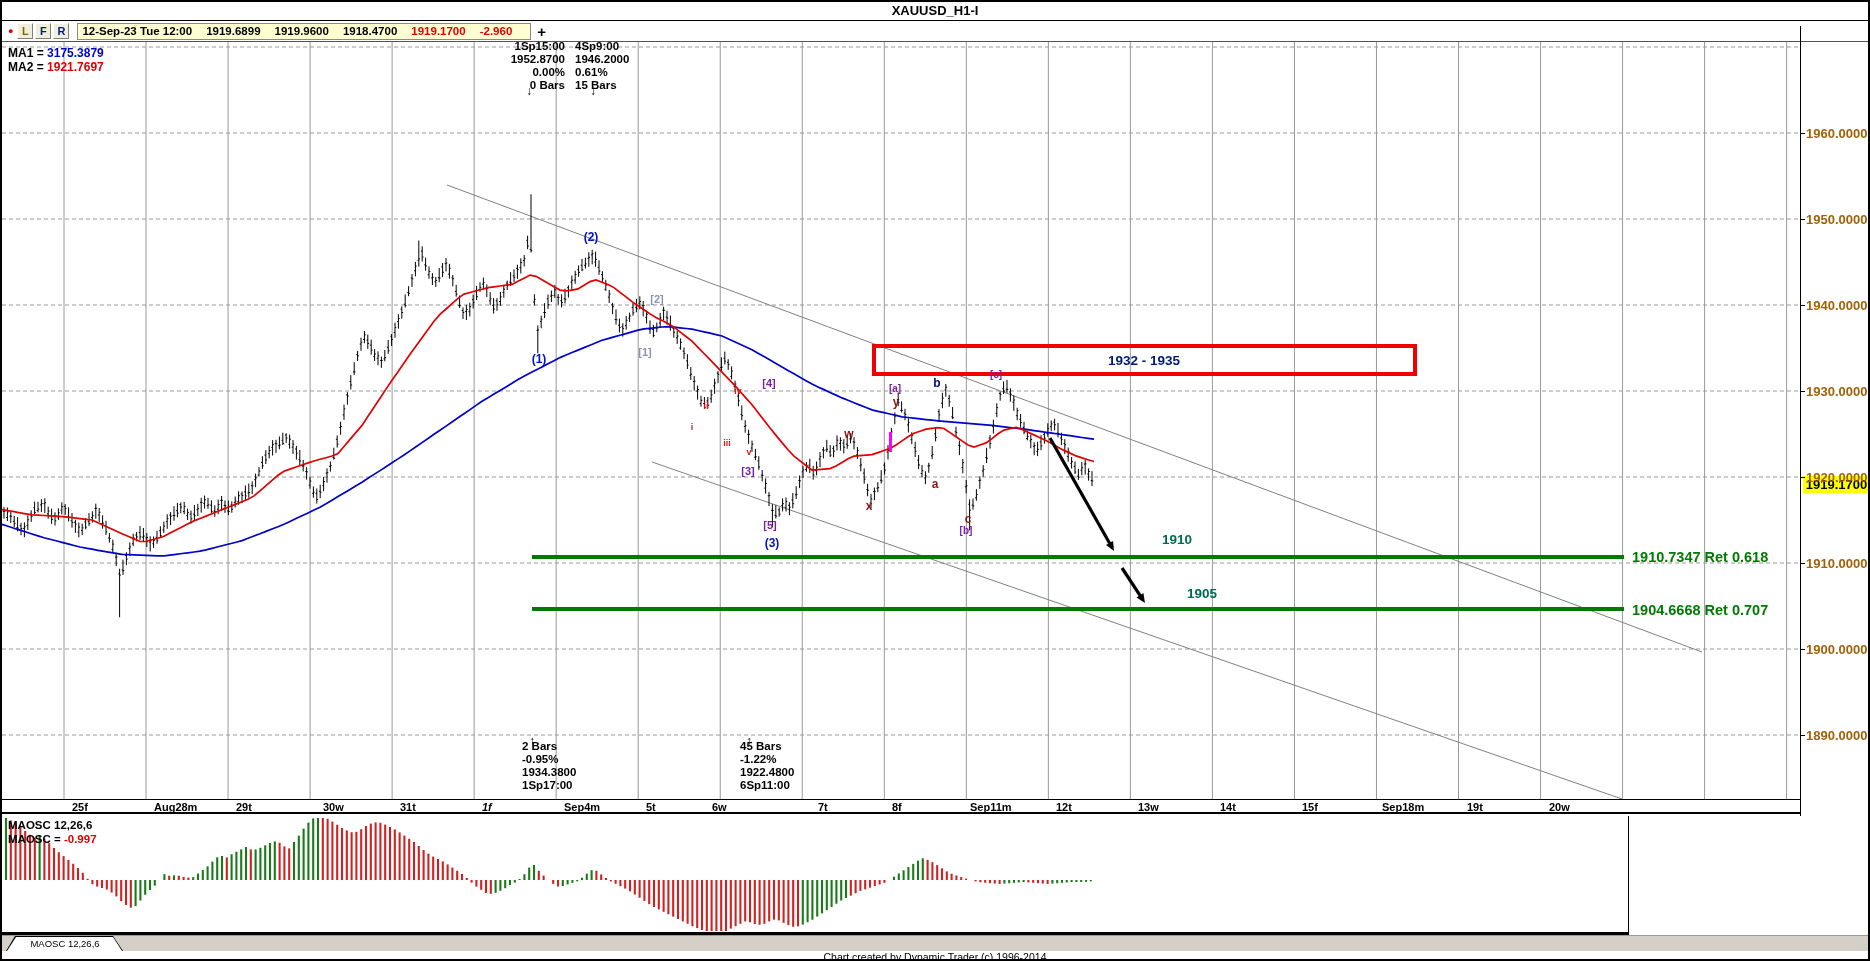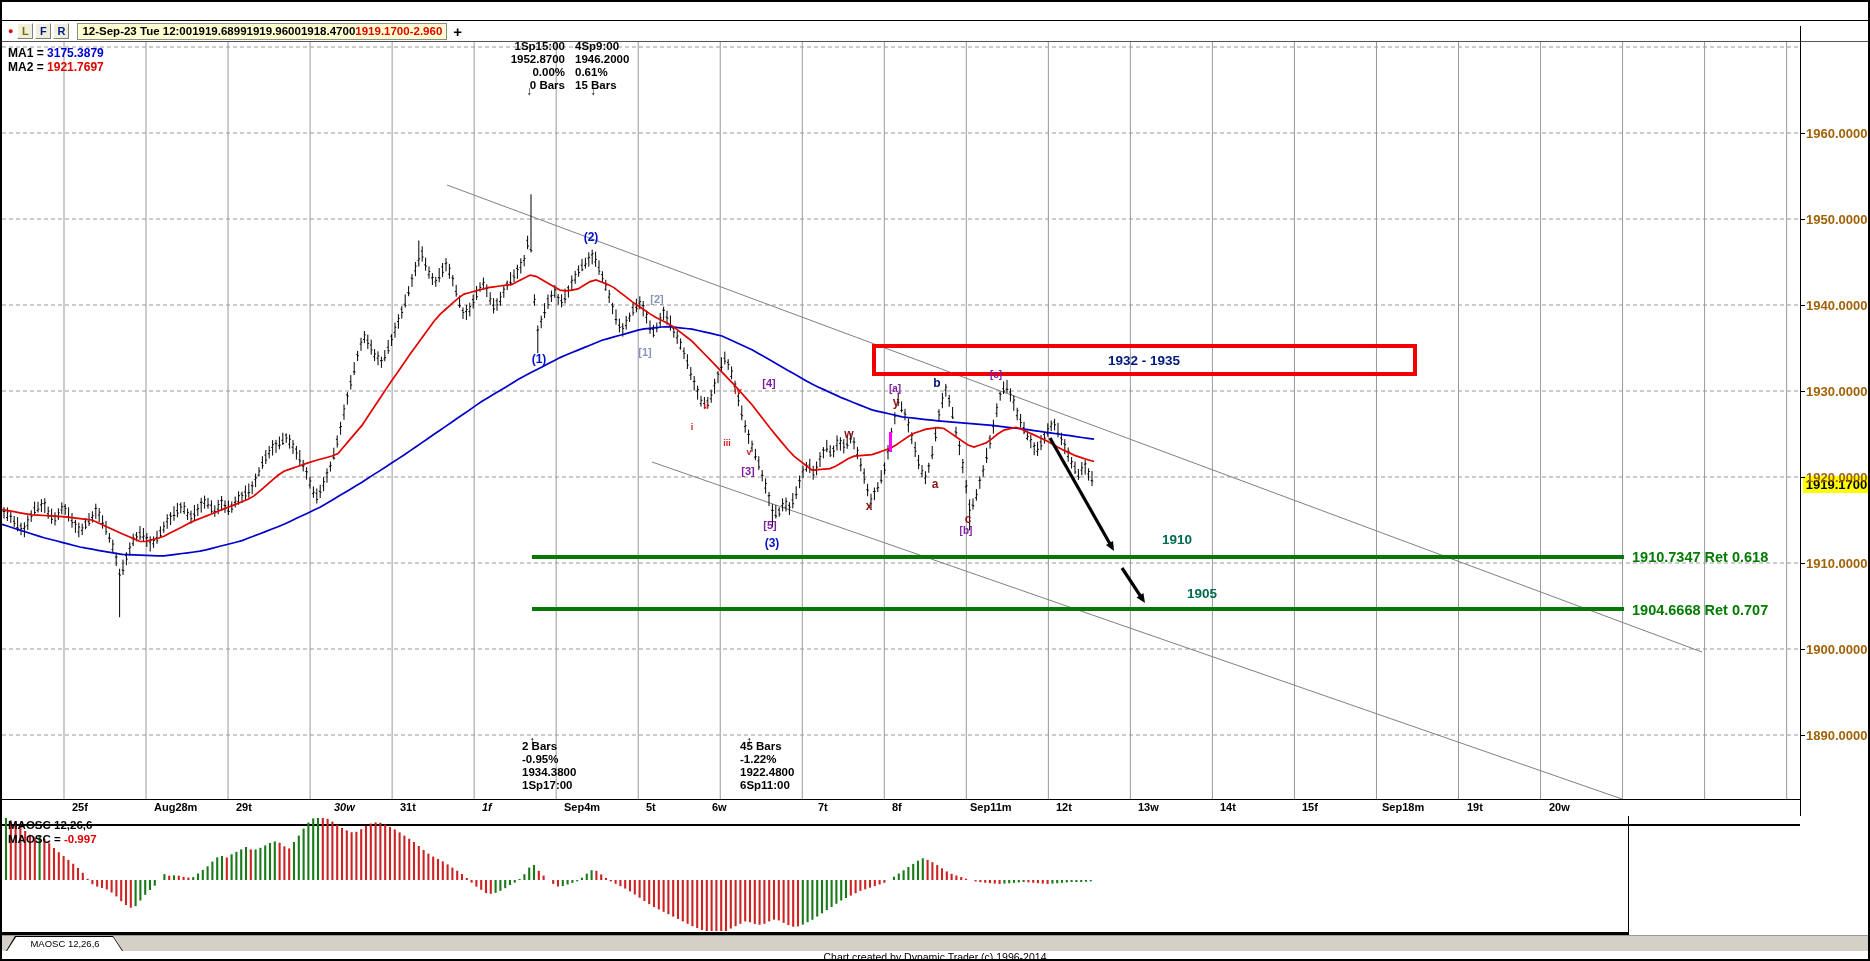--- a/index.html
+++ b/index.html
@@ -12,57 +12,58 @@
   
   #toolbar{position:absolute;left:0;top:18px;width:100%;height:22px;background:#fff;
     border-top:1px solid #000;border-bottom:1px solid #555;display:flex;align-items:center;}
   .tb-dot{color:#e00000;font-size:9px;margin:0 4px 0 6px;}
   .tb-btn{width:16px;height:16px;margin-right:2px;background:#efefdc;border:1px solid #808080;
     border-top-color:#fff;border-left-color:#fff;font-size:11px;font-weight:bold;text-align:center;line-height:14px;}
   .tb-btn.l{color:#7a6a00;}
   .tb-btn.f,.tb-btn.r{color:#001a8a;}
   #quote-field{margin-left:6px;height:17px;background:#ffffd2;border:1px solid #8a8a8a;
     display:flex;align-items:center;font-size:11.5px;font-weight:bold;padding:0 4px;white-space:nowrap;}
-  #quote-field span{}
+  #quote-field span{margin-right:14px;}
   #quote-field .red{color:#e00000;}
   .tb-plus{font-size:15px;font-weight:bold;color:#000;margin-left:6px;}
   
   #chart-wrap{position:absolute;left:0;top:40px;width:1798px;height:757px;}
   svg{font-family:"Liberation Sans",sans-serif;}
   
   #ma-legend{position:absolute;left:6px;top:44px;font-size:12px;font-weight:bold;line-height:14px;}
   #ma-legend .v1{color:#0000cc;} #ma-legend .v2{color:#e00000;}
   
   #y-axis{position:absolute;left:1798px;top:24px;width:70px;height:790px;border-left:1px solid #000;}
   .y-lab{position:absolute;left:5px;font-size:13px;font-weight:bold;color:#a16207;}
   .y-tick{position:absolute;left:0;width:4px;height:1px;background:#000;}
   #price-tag{position:absolute;left:2px;width:67px;height:17px;background:#ffff00;color:#000;
     font-size:13px;font-weight:bold;text-align:center;line-height:17px;}
   
-  #x-axis{position:absolute;left:0;top:797px;width:1798px;height:27px;border-top:1px solid #000;border-bottom:2px solid #000;}
+  #x-axis{position:absolute;left:0;top:797px;width:1798px;height:15px;border-top:1px solid #000;border-bottom:2px solid #000;}
   .x-lab{position:absolute;top:1px;font-size:11px;font-weight:bold;color:#000;white-space:nowrap;}
   
   #osc-wrap{position:absolute;left:0;top:814px;width:1627px;height:119px;border-right:1.5px solid #000;border-bottom:3px solid #000;}
   #osc-labels{position:absolute;left:6px;top:3px;font-size:11.5px;font-weight:bold;line-height:13.5px;color:#000;}
   #osc-labels .red{color:#e00000;}
   
   #tab-strip{position:absolute;left:0;top:933px;width:100%;height:16px;background:#d4d0c8;border-top:1px solid #9a9a9a;}
   #osc-tab{position:absolute;left:4px;top:0;width:118px;height:15px;
     clip-path:polygon(9px 0,107px 0,117px 15px,0 15px);background:#000;}
   #osc-tab .inner{position:absolute;left:1px;top:1px;width:116px;height:14px;
     clip-path:polygon(9px 0,106px 0,115px 14px,0 14px);background:#fff;
     font-size:9.5px;text-align:center;line-height:13px;color:#000;}
   #footer{position:absolute;left:0;top:949px;width:100%;height:12px;background:#fff;
     font-size:10.5px;text-align:center;line-height:12px;color:#000;}
 </style>
 </head>
 <body>
 
 <div id="window">
 
+  <div id="titlebar">XAUUSD_H1-I</div>
 
   <div id="toolbar">
     <span class="tb-dot">●</span>
     <div class="tb-btn l">L</div>
     <div class="tb-btn f">F</div>
     <div class="tb-btn r">R</div>
     <div id="quote-field">
       <span>12-Sep-23 Tue 12:00</span>
       <span>1919.6899</span>
       <span>1919.9600</span>
@@ -211,21 +212,21 @@
       <div class="y-lab" style="top: 616px;">1900.0000</div>
       <div class="y-tick" style="top: 623px;"></div>
       <div class="y-lab" style="top: 702px;">1890.0000</div>
       <div class="y-tick" style="top: 709px;"></div>
     </div>
 
   <div id="x-axis">
       <div class="x-lab" style="left: 70px;">25f</div>
       <div class="x-lab" style="left: 152px;">Aug28m</div>
       <div class="x-lab" style="left: 234px;">29t</div>
-      <div class="x-lab" style="left: 332px; font-style: italic;">30w</div>
+      <div class="x-lab" style="left: 321px;">30w</div>
       <div class="x-lab" style="left: 398px;">31t</div>
       <div class="x-lab" style="left: 480px; font-style: italic;">1f</div>
       <div class="x-lab" style="left: 562px;">Sep4m</div>
       <div class="x-lab" style="left: 644px;">5t</div>
       <div class="x-lab" style="left: 710px;">6w</div>
       <div class="x-lab" style="left: 808px; margin-left: 8px;">7t</div>
       <div class="x-lab" style="left: 890px;">8f</div>
       <div class="x-lab" style="left: 968px;">Sep11m</div>
       <div class="x-lab" style="left: 1054px;">12t</div>
       <div class="x-lab" style="left: 1136px;">13w</div>

